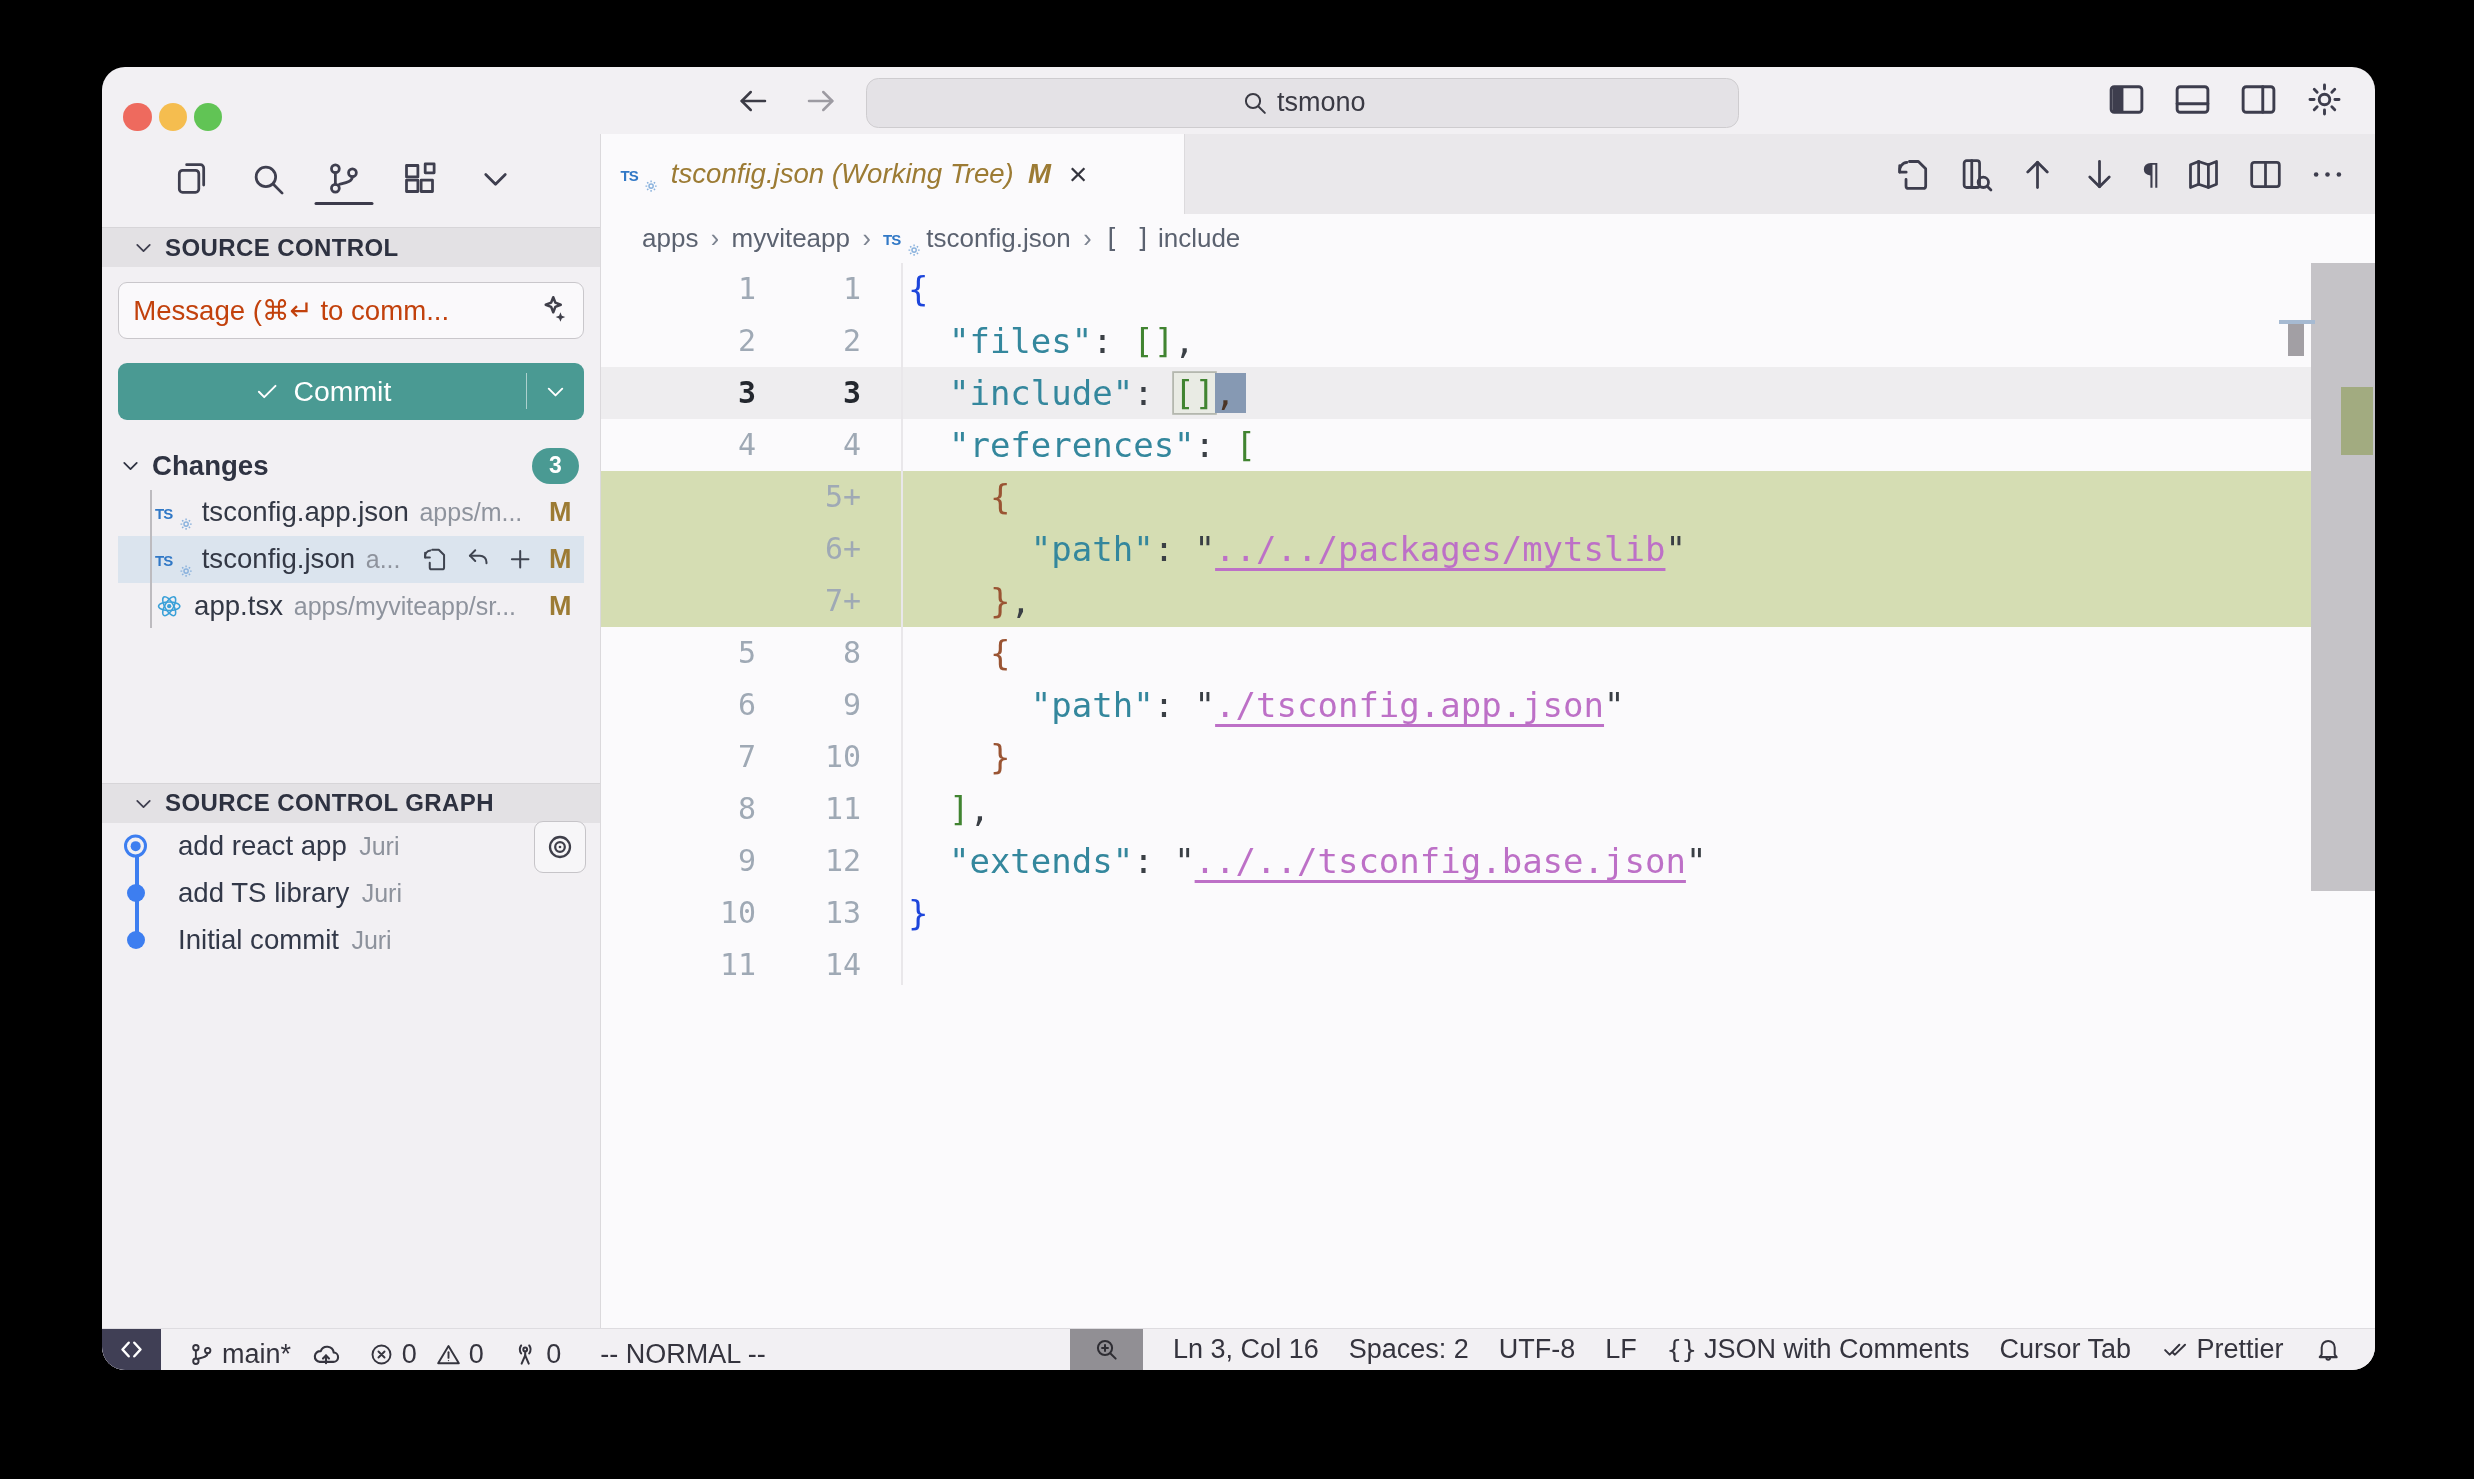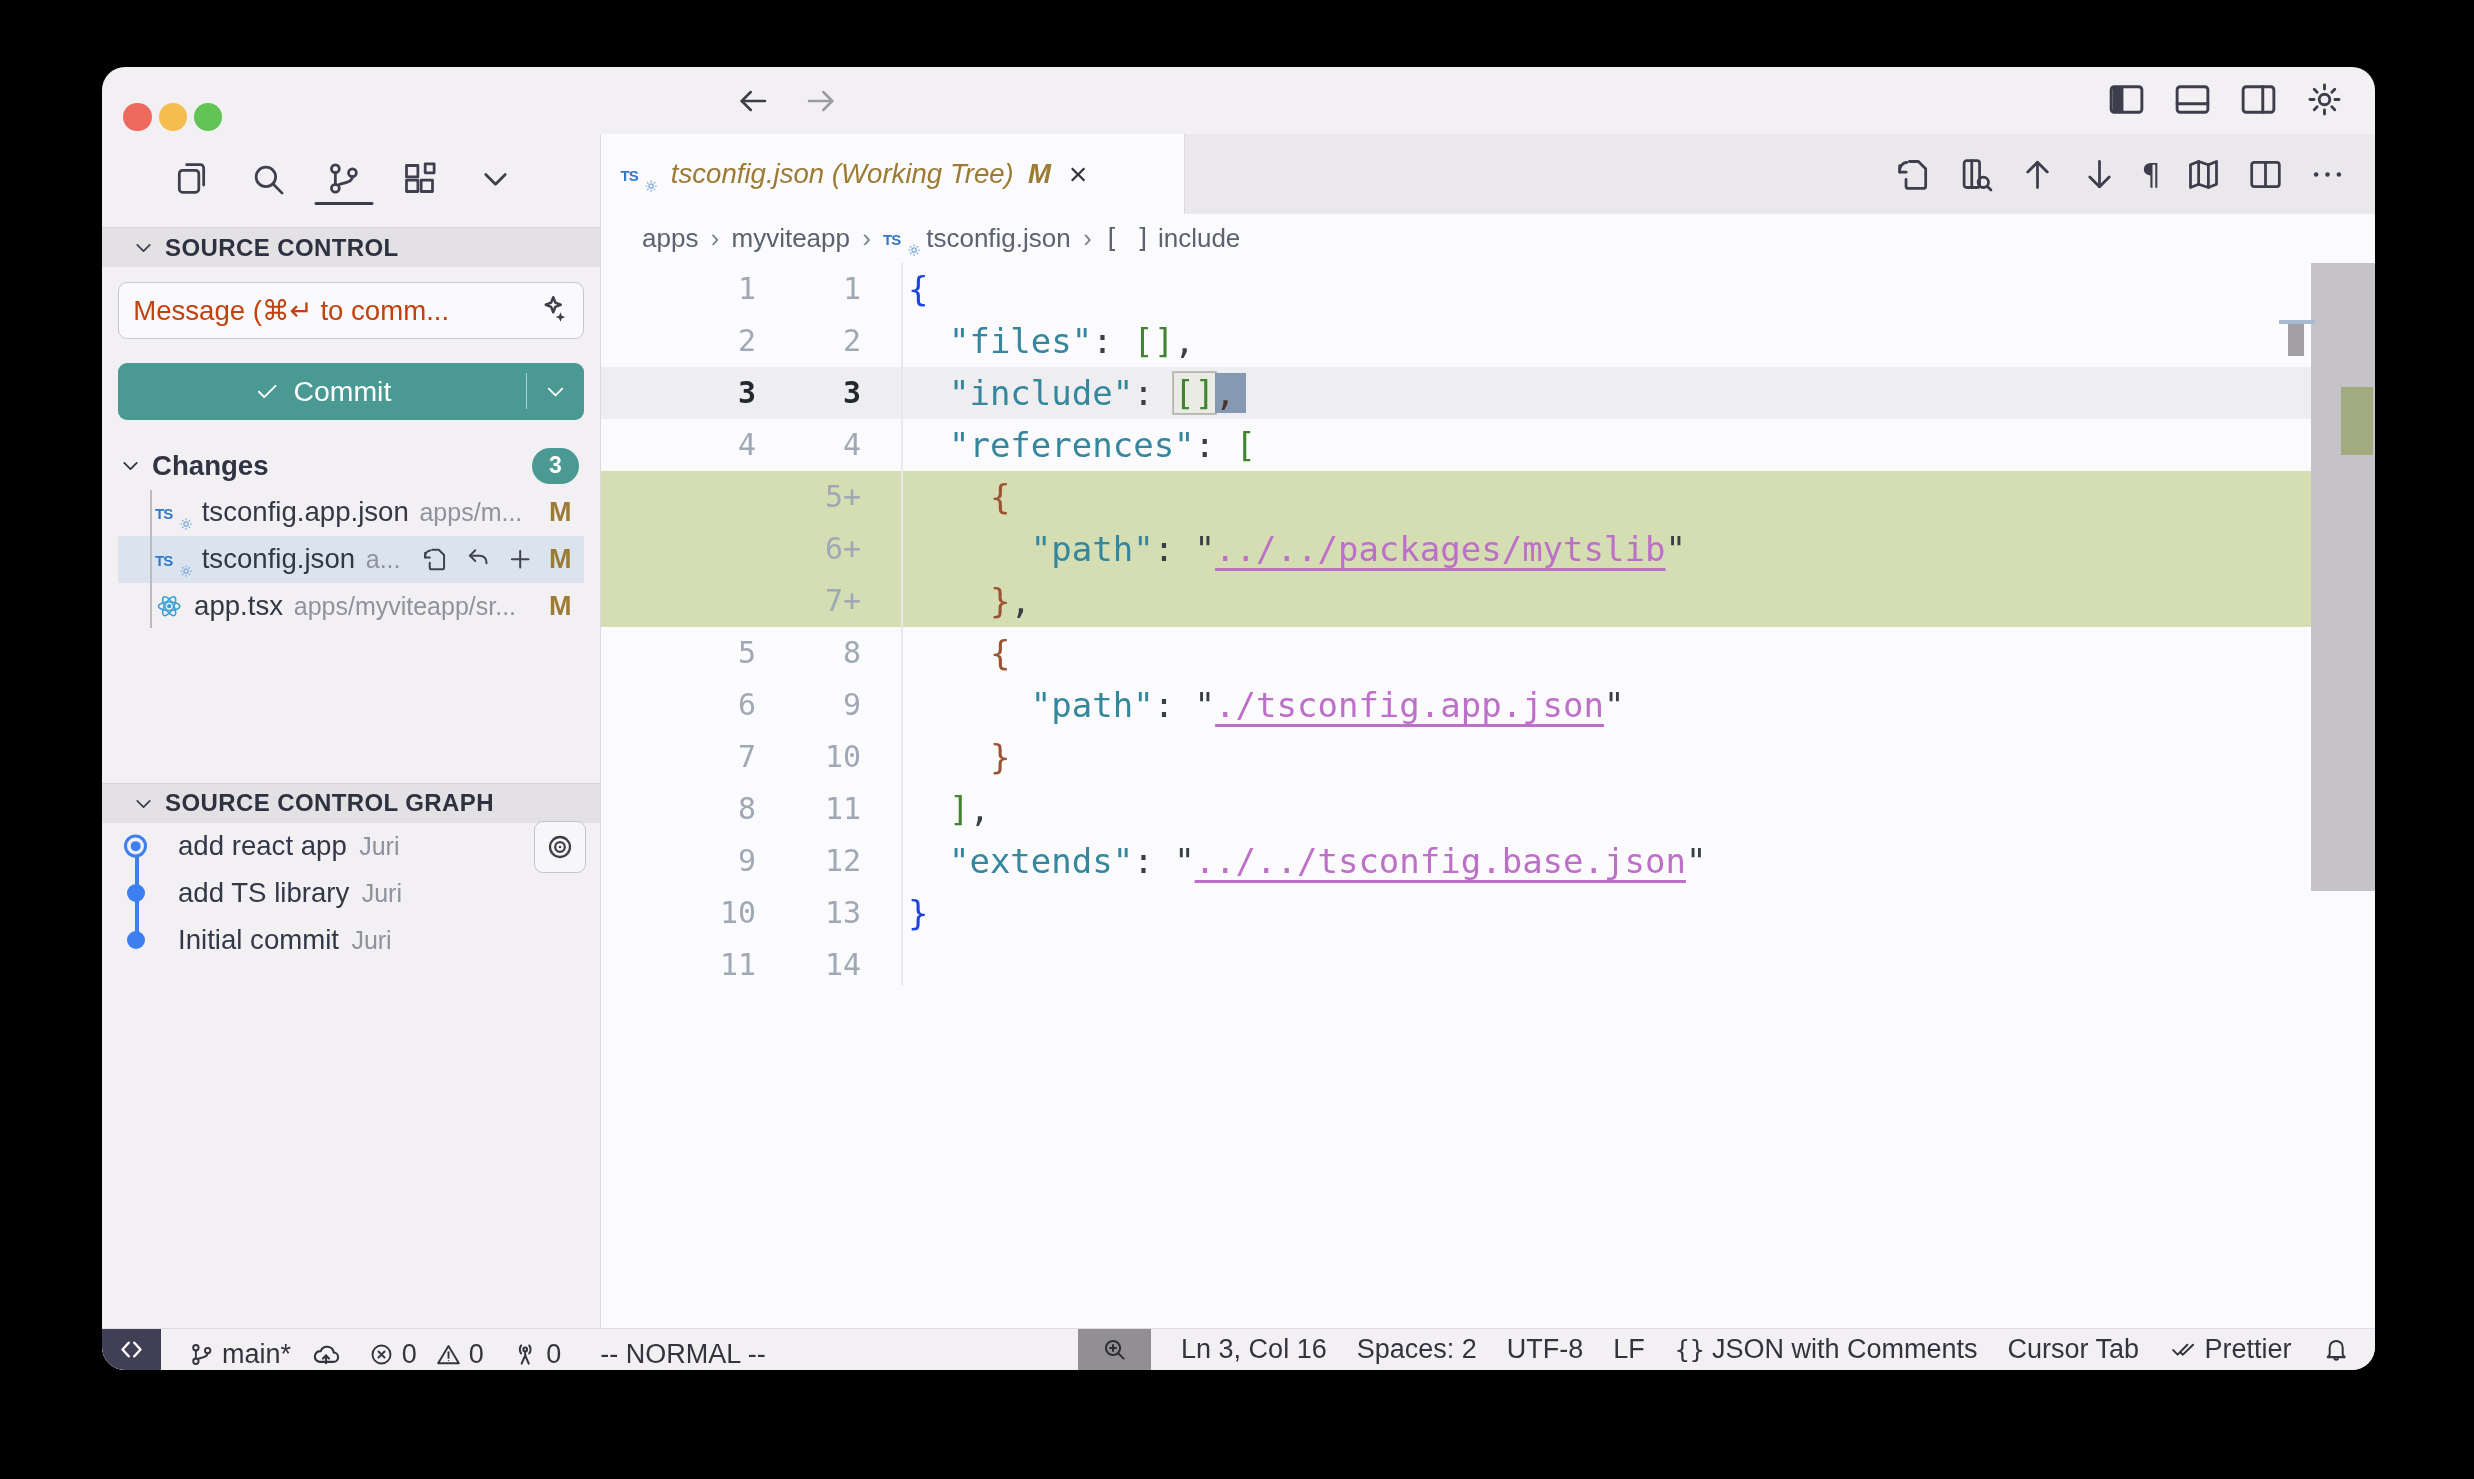--- a/index.html
+++ b/index.html
@@ -88,21 +88,21 @@
   .sb-thumb{position:absolute;right:0;top:0;width:64px;height:628px;background:#c5c3c7}
   .ov-cursor{position:absolute;right:60px;top:57px;width:36px;height:4.4px;background:#a6bad2}
   .ov-sel{position:absolute;right:71px;top:61px;width:16px;height:32px;background:#a29fa4}
   .ov-diff{position:absolute;right:1.8px;top:124px;width:32px;height:68px;background:#a2ab80}
   
   .statusbar{flex:0 0 41px;background:#f2f0f3;border-top:1.8px solid #dedce0;display:flex;align-items:flex-end;
              font-size:27px;color:#35343e;position:relative}
   .remote{width:59px;height:41px;background:#403f55;color:#fff;display:flex;align-items:center;justify-content:center;border-bottom-left-radius:21.3px}
   .sb-item{display:flex;align-items:center;gap:7.1px;margin-left:27px;white-space:nowrap}
   .sb-item.tight{margin-left:19.6px}
-  .sb-right{position:absolute;right:0;top:0;height:100%;display:flex;align-items:center;padding-right:25px}
+  .sb-right{position:absolute;right:8px;top:0;height:100%;display:flex;align-items:center;padding-right:25px}
   .sb-right .sb-item{margin-left:30px}
   .zoombadge{width:73px;height:41px;background:#918f94;color:#2e2d33;display:flex;align-items:center;justify-content:center}
   .tsico{width:36px;height:32px;position:relative;color:#3178c6;font-weight:800;font-size:15px;font-style:normal;
          display:inline-flex;align-items:center;justify-content:flex-start;font-family:"Liberation Sans",sans-serif;letter-spacing:-0.9px}
   .tsico .tsg{position:absolute;right:-1.8px;bottom:-1.8px;color:#8ab2dd}
   .pilcrow{font-size:30px;font-family:"DejaVu Sans",sans-serif}
   .bracepair{font-family:"DejaVu Sans Mono",monospace;font-size:25px}
 </style>
 </head>
 <body>
@@ -119,20 +119,29 @@
             <path d="M20 12H4.5"></path>
             <path d="M10.5 6L4.5 12l6 6"></path>
           </svg>
         </span>
       <span class="fwd">
           <svg viewBox="0 0 24 24" fill="none" stroke="currentColor" stroke-width="1.7" stroke-linecap="round" stroke-linejoin="round" width="36" height="36">
             <path d="M4 12h15.5"></path>
             <path d="M13.5 6l6 6-6 6"></path>
           </svg>
         </span>
+    </div>
+    <div class="searchbox">
+      <span>
+          <svg viewBox="0 0 24 24" fill="none" stroke="currentColor" stroke-width="1.7" stroke-linecap="round" stroke-linejoin="round" width="28.4" height="28.4">
+            <circle cx="11" cy="11" r="6"></circle>
+            <path d="M15.6 15.6L21 21"></path>
+          </svg>
+        </span>
+      <span>tsmono</span>
     </div>
     <div class="tb-icons" id="tb-icons">
         <span>
           <svg viewBox="0 0 24 24" fill="none" stroke="currentColor" stroke-width="1.7" stroke-linecap="round" stroke-linejoin="round" width="41" height="41">
             <rect x="3" y="4.5" width="18" height="15" rx="1.8"></rect>
             <path d="M3.8 5.2h6.4v13.6H3.8z" fill="currentColor" stroke="none"></path>
           </svg>
         </span>
         <span>
           <svg viewBox="0 0 24 24" fill="none" stroke="currentColor" stroke-width="1.7" stroke-linecap="round" stroke-linejoin="round" width="41" height="41">

